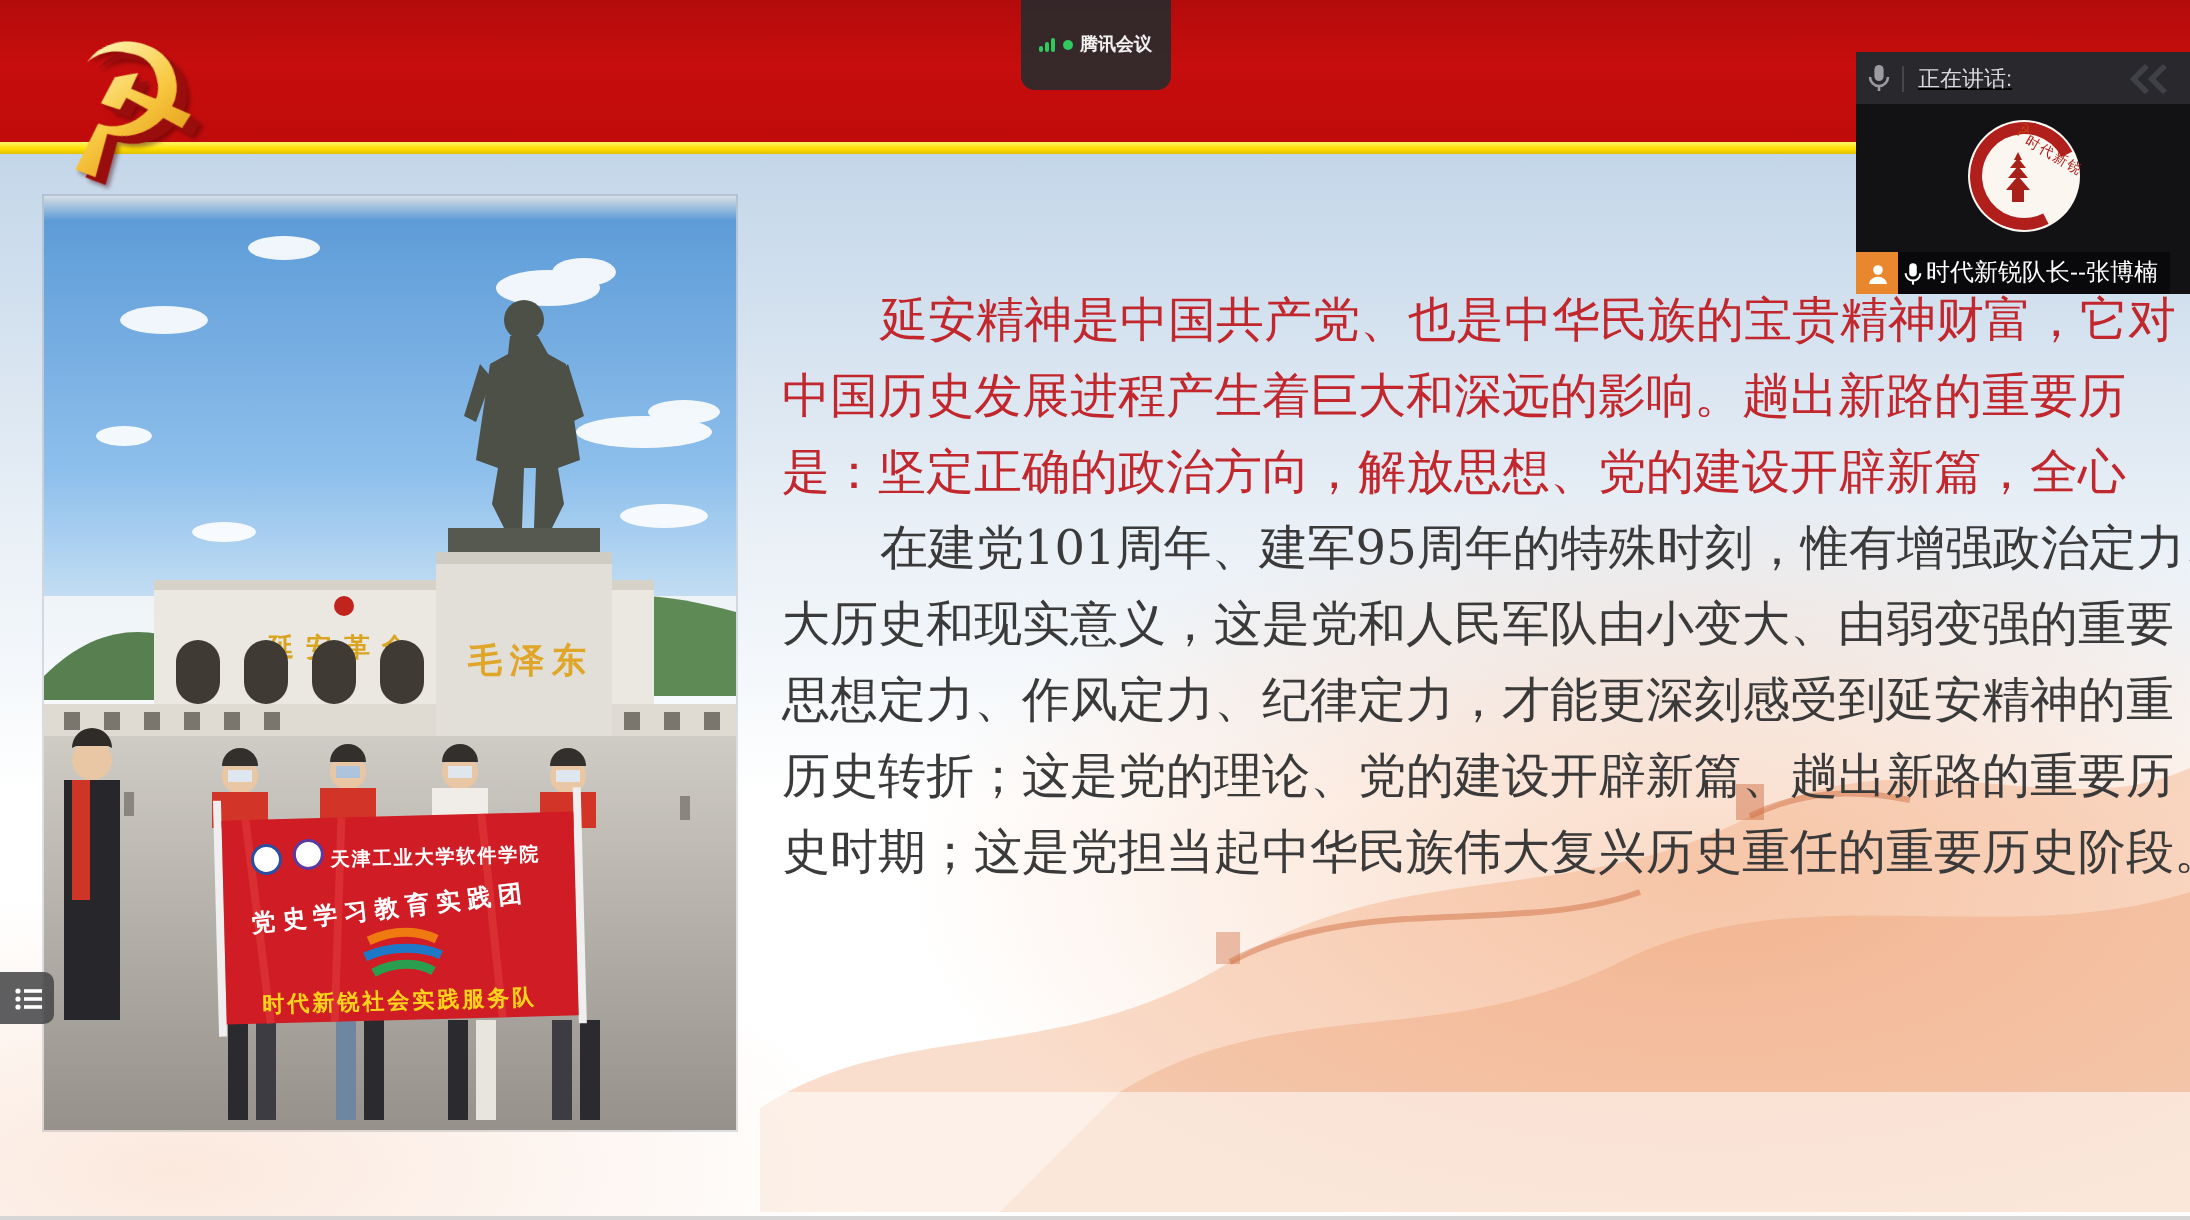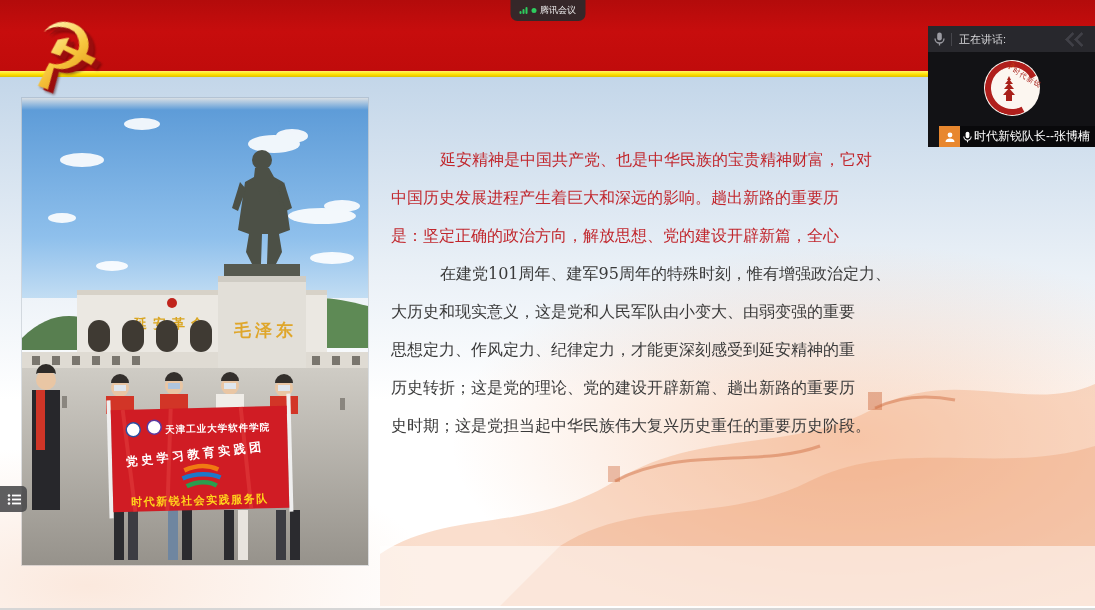--- a/index.html
+++ b/index.html
@@ -21,56 +21,56 @@
   .gold-stripe{position:absolute;top:71px;left:0;right:0;height:6px;
     background:linear-gradient(180deg,#fff46b,#ffe100 55%,#dfc000);}
   .party-emblem{position:absolute;left:24px;top:12px;font-size:86px;line-height:1;
     font-family:"DejaVu Sans",sans-serif;transform:rotate(-14deg);
     background:linear-gradient(155deg,#fff4b2 18%,#f8c840 52%,#e09311 85%);
     -webkit-background-clip:text;background-clip:text;color:transparent;
     filter:drop-shadow(4px 5px 0 #9a0d0d) drop-shadow(1px 2px 1px rgba(60,0,0,.45));}
 
   
   .app-pill{position:absolute;top:0;left:50%;transform:translateX(-50%);height:13px;
-    padding:4px 9px;background:rgba(42,42,44,.92);border-radius:0 0 7px 7px;
-    display:flex;align-items:center;gap:4px;z-index:30;}
+    padding:16px 9px;background:rgba(42,42,44,.92);border-radius:0 0 7px 7px;
+    display:flex;align-items:center;gap:4px;z-index:30;font-weight:bold;}
   .sig{display:flex;align-items:flex-end;gap:1px;}
   .sig i{display:block;width:2px;background:#2ecc5e;border-radius:1px;}
   .sig i:nth-child(1){height:3px;} .sig i:nth-child(2){height:5px;} .sig i:nth-child(3){height:7px;}
   .green-dot{width:5px;height:5px;border-radius:50%;background:#2ecc5e;}
   .app-pill .lbl{color:#f0f0f0;font-size:9px;line-height:1;}
 
   
-  .video-panel{position:absolute;top:26px;right:0;width:167px;height:121px;background:#f97316;z-index:40;}
+  .video-panel{position:absolute;top:26px;right:0;width:167px;height:121px;background:#f97316;z-index:40;text-decoration:underline;}
   .vp-header{height:26px;background:#28282d;display:flex;align-items:center;padding:0 6px;}
   .vp-sep{width:1px;height:13px;background:#46464c;margin:0 7px 0 6px;}
   .vp-status{color:#d9d9dc;font-size:11px;}
   .vp-arrows{margin-left:auto;display:flex;margin-right:2px;}
   .chev{width:8px;height:8px;border-left:3px solid #404047;border-bottom:3px solid #404047;
     transform:rotate(45deg);margin-left:-2px;border-radius:1px;}
   .vp-body{position:relative;height:95px;background:#121215;display:flex;align-items:flex-start;justify-content:center;}
   .vp-logo{margin-top:8px;width:56px;height:56px;border-radius:50%;background:#fcf6f0;position:relative;}
   .vp-ring{position:absolute;inset:1px;border-radius:50%;border:6px solid #b01f1c;
     border-right-color:transparent;transform:rotate(18deg);}
   .vp-pagoda{position:absolute;left:17px;top:16px;}
   .vp-logo-txt{position:absolute;left:27px;top:13px;font-size:7px;color:#a8201a;
     transform:rotate(30deg);letter-spacing:1px;white-space:nowrap;}
   .vp-mini-emblem{position:absolute;left:24px;top:1px;font-size:9px;color:#c03a16;
     font-family:"DejaVu Sans",sans-serif;}
-  .vp-name{position:absolute;left:11px;bottom:0;height:21px;display:flex;align-items:stretch;max-width:167px;}
+  .vp-name{position:absolute;left:0;bottom:0;height:21px;display:flex;align-items:stretch;max-width:167px;}
   .vp-avatar{width:21px;background:#e8872e;display:flex;align-items:center;justify-content:center;flex:none;}
   .vp-label{background:rgba(8,8,10,.88);color:#fff;font-size:12px;display:flex;align-items:center;
     gap:2px;padding:0 6px 0 3px;white-space:nowrap;}
 
   
   .photo{position:absolute;left:22px;top:98px;width:346px;height:467px;overflow:hidden;box-shadow:0 0 0 1px rgba(120,130,145,.25);}
 
   
   .slide-text{position:absolute;left:391px;top:141px;width:702px;z-index:5;
-    font-family:"DejaVu Serif","Liberation Serif",serif;font-size:16px;}
+    font-family:"DejaVu Serif","Liberation Serif",serif;font-size:24px;}
   .tline{height:38px;line-height:38px;white-space:nowrap;}
   .tline.indent{padding-left:49px;}
   .tline.red{color:#c1272d;}
   .tline.dark{color:#3a3a3a;}
 
   
   .tool-button{position:absolute;left:-7px;top:486px;width:29px;height:26px;
     background:rgba(72,72,74,.88);border-radius:5px;display:flex;align-items:center;
     justify-content:flex-end;padding-right:5px;z-index:30;}
 </style>

